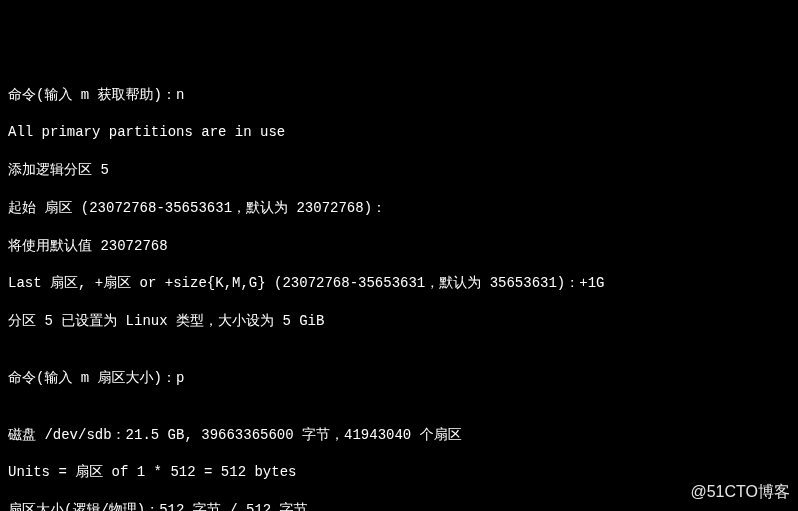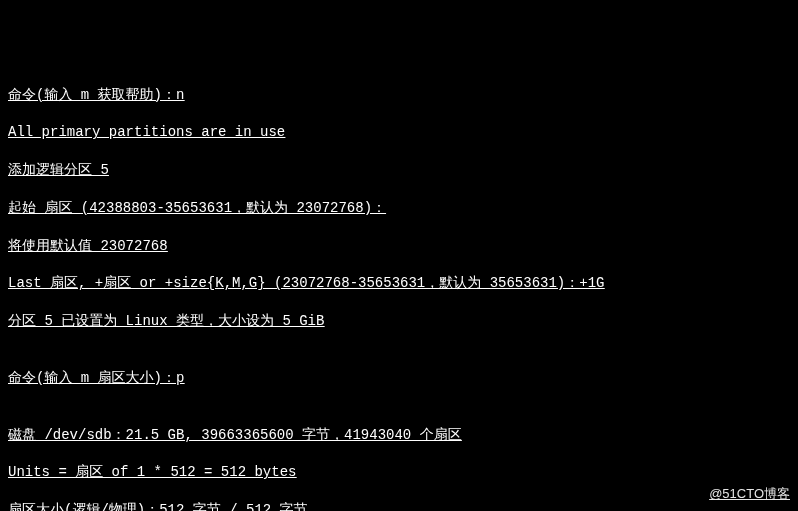--- a/index.html
+++ b/index.html
@@ -1,48 +1,48 @@
 <!DOCTYPE html>
 <html><head>
   <meta charset="utf-8">
   <style>
-    * { margin: 0; padding: 0; box-sizing: border-box; text-decoration: underline; }
+    * { margin: 0; padding: 0; box-sizing: border-box; }
     body {
       background: #000;
       color: #fff;
       font-family: "Consolas", "Courier New", monospace;
       font-size: 14px;
       line-height: 1.35;
       width: 798px;
       height: 511px;
       padding: 10px 8px;
       position: relative;
       white-space: pre;
       overflow: hidden;
     }
     .line { display: block; }
     .watermark {
       position: absolute;
       right: 8px;
       bottom: 8px;
       color: #fff;
       font-family: sans-serif;
-      font-size: 13px;
+      font-size: 16px;
       opacity: 0.9;
     }
   </style>
 </head>
 <body>
 
 
 
 <span class="line">命令(输入 m 获取帮助)：n</span>
 <span class="line">All primary partitions are in use</span>
 <span class="line">添加逻辑分区 5</span>
-<span class="line">起始 扇区 (42388803-35653631，默认为 23072768)：</span>
+<span class="line">起始 扇区 (23072768-35653631，默认为 23072768)：</span>
 <span class="line">将使用默认值 23072768</span>
 <span class="line">Last 扇区, +扇区 or +size{K,M,G} (23072768-35653631，默认为 35653631)：+1G</span>
 <span class="line">分区 5 已设置为 Linux 类型，大小设为 5 GiB</span>
 <span class="line"></span>
 <span class="line">命令(输入 m 扇区大小)：p</span>
 <span class="line"></span>
 <span class="line">磁盘 /dev/sdb：21.5 GB, 39663365600 字节，41943040 个扇区</span>
 <span class="line">Units = 扇区 of 1 * 512 = 512 bytes</span>
 <span class="line">扇区大小(逻辑/物理)：512 字节 / 512 字节</span>
 

